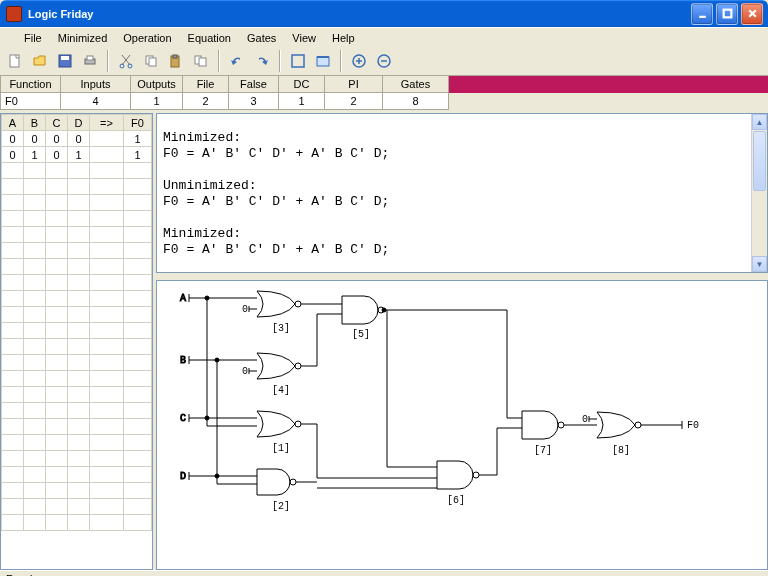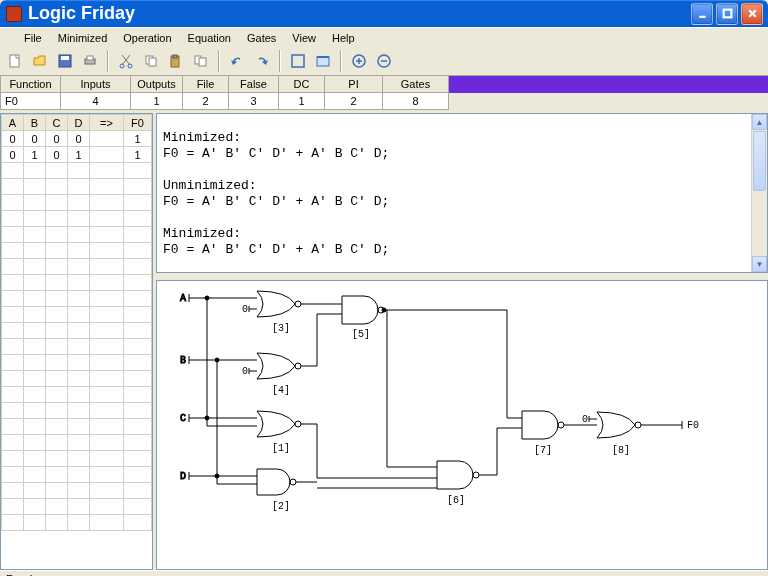--- a/index.html
+++ b/index.html
@@ -5,21 +5,21 @@
   * { box-sizing: border-box; margin: 0; padding: 0; }
   body {
     width: 768px; height: 576px; overflow: hidden;
     font-family: Tahoma, Arial, sans-serif; font-size: 11px;
     background: #ece9d8;
   }
   .titlebar {
     height: 27px;
     background: linear-gradient(to bottom,#3a95ff 0%,#0862d6 6%,#0862d6 90%,#0a59c7 100%);
     display: flex; align-items: center; color: #fff; font-weight: bold;
-    padding-left: 6px; font-size: 18px; border-top-left-radius:6px; border-top-right-radius:6px;
+    padding-left: 6px; font-size: 11px; border-top-left-radius:6px; border-top-right-radius:6px;
   }
   .titlebar .spacer { flex: 1; }
   .titlebar .tbicon { width:16px; height:16px; background:#c63a1a; border:1px solid #5d2013; border-radius:2px; margin-right:6px;}
   .winbtns { display:flex; gap:3px; padding-right:5px;}
   .winbtn {
     width:22px; height:22px; border-radius:3px; display:flex; align-items:center; justify-content:center;
     font-family: Marlett, Arial; font-size:11px; color:#fff; border:1px solid rgba(255,255,255,.4);
     box-shadow: inset 0 0 0 1px rgba(0,0,0,.2);
   }
   .winbtn.min,.winbtn.max{ background: linear-gradient(to bottom,#6fa9ff,#2b6edb);}
@@ -33,21 +33,21 @@
   .toolbar .sep { width:2px; height:22px; border-left:1px solid #aca899; border-right:1px solid #fff; margin:0 3px;}
   .tbtn { width:22px; height:22px; display:flex; align-items:center; justify-content:center; border:1px solid transparent; border-radius:3px;}
   .tbtn svg { width:16px; height:16px; }
 
   .summary-table { border-top:1px solid #aca899; border-left:1px solid #aca899;}
   .summary-table .row { display:flex; }
   .summary-table .cell {
     border-right:1px solid #aca899; border-bottom:1px solid #aca899;
     padding:2px 4px; background:#ece9d8; text-align:center;
   }
-  .summary-table .hdr { background:#6d28d9; font-weight:normal;}
+  .summary-table .hdr { background:#be185d; font-weight:normal;}
   .col-func{width:60px;text-align:left;} .col-inp{width:70px;} .col-out{width:52px;}
   .col-true{width:46px;} .col-false{width:50px;} .col-dc{width:46px;} .col-pi{width:58px;} .col-gates{width:66px;}
   .summary-table .data .cell { background:#fff; }
 
   .workspace { display:flex; height:460px; background:#ece9d8; padding-top:3px;}
   .leftpane { width:156px; display:flex; flex-direction:column; border-right:3px solid #ece9d8;}
   .ttable { background:#fff; border:1px solid #7f9db9; flex:1; overflow:hidden;}
   .ttable table { border-collapse:collapse; width:100%;}
   .ttable th,.ttable td { border:1px solid #d0d0c0; width:22px; height:16px; text-align:center; font-weight:normal; background:#fff;}
   .ttable th { background:#ece9d8; }

